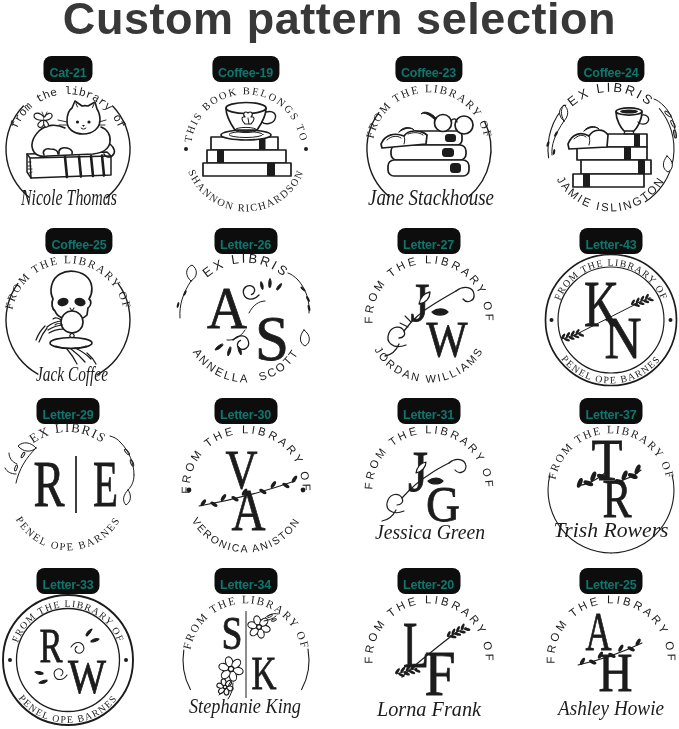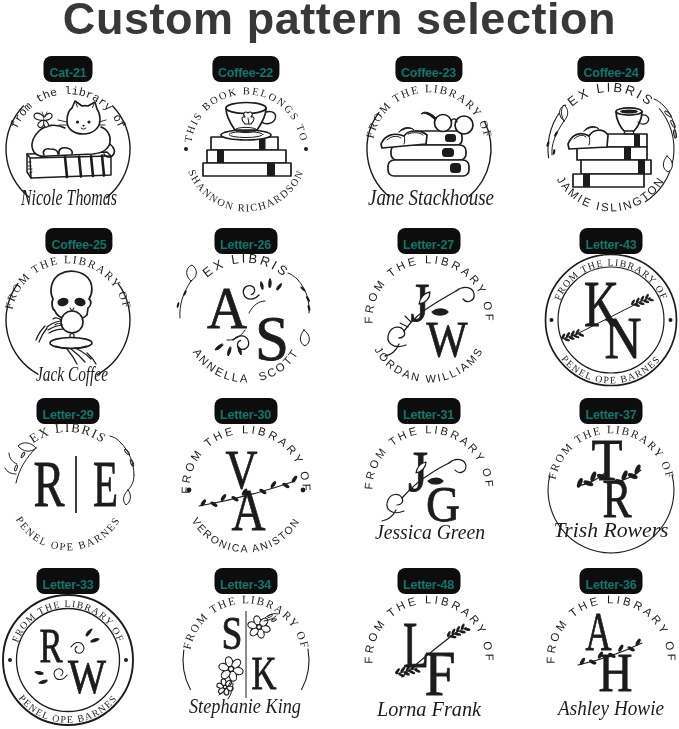--- a/index.html
+++ b/index.html
@@ -31,21 +31,21 @@
       <circle cx="106" cy="58" r="1.6" fill="#1c1c1c" stroke="none"></circle>
       <path d="M99,61 L102,61 L100.5,63 Z" fill="#1c1c1c" stroke="none"></path>
       <path d="M98,64 C99,65.5 102,65.5 103,64" stroke-width="1"></path>
       <path d="M84,58 L75,56 M84,61 L76,61 M116,58 L123,56 M116,61 L122,61" stroke-width="0.9"></path>
       <path d="M61,53 C57,48 51,48 51,52 C51,55 56,57 61,56 C56,57 53,61 56,63 C59,65 62,60 61,56 Z" fill="#fff" stroke-width="1.1"></path>
       <path d="M61,53 C64,49 68,48 69,51 C70,54 65,57 61,56 C65,57 67,62 64,63 C61,64 60,59 61,56" fill="#fff" stroke-width="1.1"></path>
       <path d="M61,53 L59,48 M62,53 L64,48" stroke-width="0.8"></path>
     </g>
     <text x="86" y="141" font-family="Liberation Serif" font-size="23" font-style="italic" text-anchor="middle" fill="#1c1c1c" textLength="96" lengthAdjust="spacingAndGlyphs">Nicole Thomas</text>
   </svg>
-<div class="pill" style="left:245.5px;top:56px">Coffee-22</div>
+<div class="pill" style="left:245.5px;top:56px">Coffee-19</div>
 <svg class="cell" style="left:160.5px;top:64px" viewBox="0 0 170 170">
     <path id="p2" d="M30.8,94.6 A55,55 0 1 1 139.2,94.6" fill="none"></path>
     <text font-family="Liberation Serif" font-size="10.5" letter-spacing="1.8" font-weight="normal" font-style="normal" fill="#1c1c1c"><textPath href="#p2" startOffset="50%" text-anchor="middle">THIS BOOK BELONGS TO</textPath></text>
     <path id="p3" d="M23.2,90.4 A62,62 0 0 0 146.8,90.4" fill="none"></path>
     <text font-family="Liberation Serif" font-size="10.5" letter-spacing="1.5" font-weight="normal" font-style="normal" fill="#1c1c1c"><textPath href="#p3" startOffset="50%" text-anchor="middle">SHANNON RICHARDSON</textPath></text>
     <circle cx="25.0" cy="85.0" r="2.0" fill="#1c1c1c"></circle>
     <circle cx="145.0" cy="85.0" r="2.0" fill="#1c1c1c"></circle>
     <g fill="none" stroke="#1c1c1c" stroke-width="1.7" stroke-linecap="round" stroke-linejoin="round">
       <rect x="50" y="73" width="67" height="13" fill="#fff"></rect>
       <rect x="98" y="73" width="6.5" height="13" fill="#1c1c1c" stroke="none"></rect>
@@ -373,21 +373,21 @@
     <ellipse cx="67.5" cy="108.5" rx="3.4" ry="2.4" fill="#fff" stroke="#1c1c1c" stroke-width="1.1" transform="rotate(315 67.5 108.5)"></ellipse>
     <circle cx="64" cy="112" r="1.8" fill="none" stroke="#1c1c1c" stroke-width="1.1"></circle>
     <g fill="none" stroke="#1c1c1c" stroke-width="1.1" stroke-linecap="round" stroke-linejoin="round">
       <path d="M104,43 C108,39 113,38 117,39 M103,46 C108,45 112,44 115,41" stroke-width="1"></path>
       <ellipse cx="109" cy="41" rx="2.5" ry="1.0" fill="none" stroke="#1c1c1c" stroke-width="1" transform="rotate(-25 109 41)"></ellipse>
       <ellipse cx="113" cy="45" rx="2.5" ry="1.0" fill="none" stroke="#1c1c1c" stroke-width="1" transform="rotate(-18 113 45)"></ellipse>
       <path d="M70,106 C67,112 63,117 58,120 M72,108 C72,114 70,120 67,124" stroke-width="1"></path>
     </g>
     <text x="84" y="138" font-family="Liberation Serif" font-size="21" font-style="italic" text-anchor="middle" fill="#1c1c1c" textLength="112" lengthAdjust="spacingAndGlyphs">Stephanie King</text>
   </svg>
-<div class="pill" style="left:428.5px;top:568px">Letter-48</div>
+<div class="pill" style="left:428.5px;top:568px">Letter-20</div>
 <svg class="cell" style="left:343.5px;top:575px" viewBox="0 0 170 170">
     <path id="p23" d="M29.4,94.8 A56.5,56.5 0 1 1 140.6,94.8" fill="none"></path>
     <text font-family="Liberation Sans" font-size="11.4" letter-spacing="2.9" font-weight="normal" font-style="normal" fill="#1c1c1c"><textPath href="#p23" startOffset="50%" text-anchor="middle">FROM THE LIBRARY OF</textPath></text>
     <text x="72" y="92" font-family="Liberation Serif" font-size="66" text-anchor="middle" fill="#1c1c1c" stroke="#1c1c1c" stroke-width="0.8" textLength="26" lengthAdjust="spacingAndGlyphs">L</text>
     <text x="96" y="120" font-family="Liberation Serif" font-size="64" text-anchor="middle" fill="#1c1c1c" stroke="#1c1c1c" stroke-width="0.8" textLength="31" lengthAdjust="spacingAndGlyphs">F</text>
     <g fill="none" stroke="#1c1c1c" stroke-width="1.2" stroke-linecap="round" stroke-linejoin="round">
       <path d="M58,102 C75,86 96,70 114,56"></path>
     </g>
     <g transform="translate(52,99) rotate(-15) scale(1.1)">
       <path d="M0,0 L20,0" stroke="#1c1c1c" stroke-width="1" fill="none"></path>
@@ -406,21 +406,21 @@
       <ellipse cx="7" cy="-2.2" rx="3.1" ry="1.3" fill="#1c1c1c" transform="rotate(-38 7 -2.2)"></ellipse>
       <ellipse cx="12" cy="-2.2" rx="3.1" ry="1.3" fill="#1c1c1c" transform="rotate(-38 12 -2.2)"></ellipse>
       <ellipse cx="17" cy="-2.2" rx="3.1" ry="1.3" fill="#1c1c1c" transform="rotate(-38 17 -2.2)"></ellipse>
       <ellipse cx="4.5" cy="2.2" rx="3.1" ry="1.3" fill="#1c1c1c" transform="rotate(38 4.5 2.2)"></ellipse>
       <ellipse cx="9.5" cy="2.2" rx="3.1" ry="1.3" fill="#1c1c1c" transform="rotate(38 9.5 2.2)"></ellipse>
       <ellipse cx="14.5" cy="2.2" rx="3.1" ry="1.3" fill="#1c1c1c" transform="rotate(38 14.5 2.2)"></ellipse>
       <ellipse cx="19.5" cy="2.2" rx="3.1" ry="1.3" fill="#1c1c1c" transform="rotate(38 19.5 2.2)"></ellipse>
     </g>
     <text x="85" y="141" font-family="Liberation Serif" font-size="22" font-style="italic" text-anchor="middle" fill="#1c1c1c" textLength="104" lengthAdjust="spacingAndGlyphs">Lorna Frank</text>
   </svg>
-<div class="pill" style="left:611px;top:568px">Letter-36</div>
+<div class="pill" style="left:611px;top:568px">Letter-25</div>
 <svg class="cell" style="left:526px;top:575px" viewBox="0 0 170 170">
     <path id="p24" d="M29.4,94.8 A56.5,56.5 0 1 1 140.6,94.8" fill="none"></path>
     <text font-family="Liberation Sans" font-size="11.4" letter-spacing="2.9" font-weight="normal" font-style="normal" fill="#1c1c1c"><textPath href="#p24" startOffset="50%" text-anchor="middle">FROM THE LIBRARY OF</textPath></text>
     <text x="72.6" y="75" font-family="Liberation Serif" font-size="54" text-anchor="middle" fill="#1c1c1c" stroke="#1c1c1c" stroke-width="0.8" textLength="26" lengthAdjust="spacingAndGlyphs">A</text>
     <text x="89.6" y="116" font-family="Liberation Serif" font-size="55" text-anchor="middle" fill="#1c1c1c" stroke="#1c1c1c" stroke-width="0.8" textLength="34" lengthAdjust="spacingAndGlyphs">H</text>
     <g transform="translate(52,90) rotate(-19.0)">
       <path d="M0,0 Q33.83784863137726,4 67.67569726275453,0" fill="none" stroke="#1c1c1c" stroke-width="1.1" stroke-linecap="round"></path>
       <ellipse cx="5.4" cy="-2.0" rx="4.0" ry="1.8" fill="#1c1c1c" transform="rotate(-42 5.4 -2.0)"></ellipse>
       <ellipse cx="14.9" cy="2.0" rx="4.0" ry="1.8" fill="#1c1c1c" transform="rotate(46 14.9 2.0)"></ellipse>
       <ellipse cx="24.4" cy="-2.0" rx="4.0" ry="1.8" fill="#1c1c1c" transform="rotate(-42 24.4 -2.0)"></ellipse>

